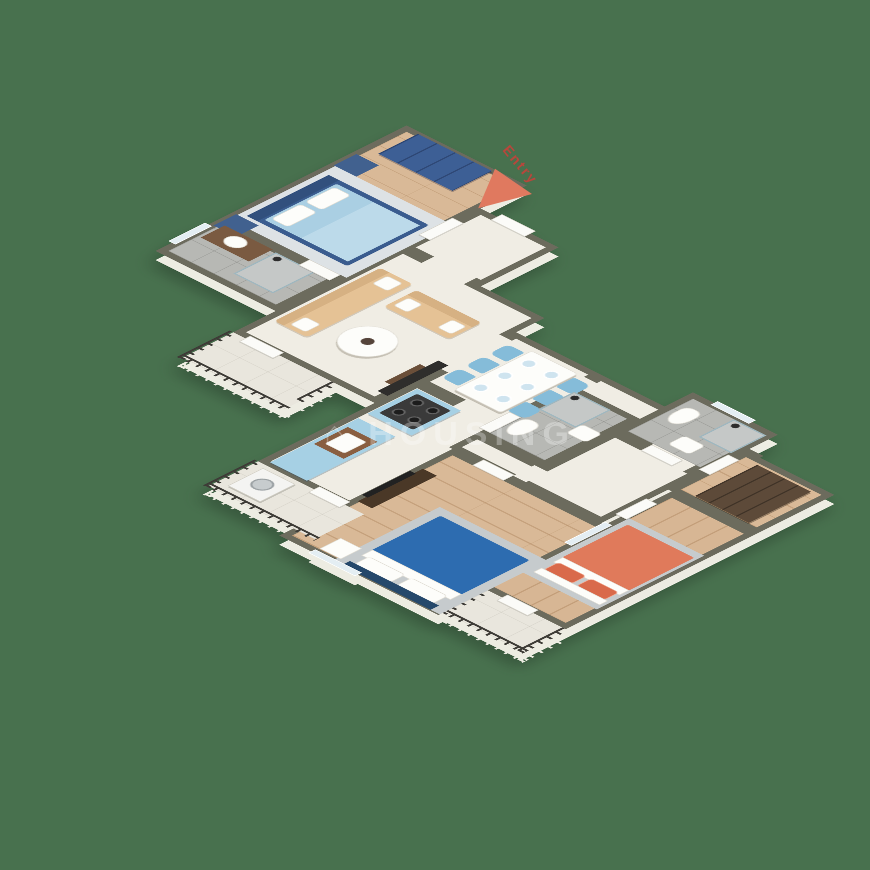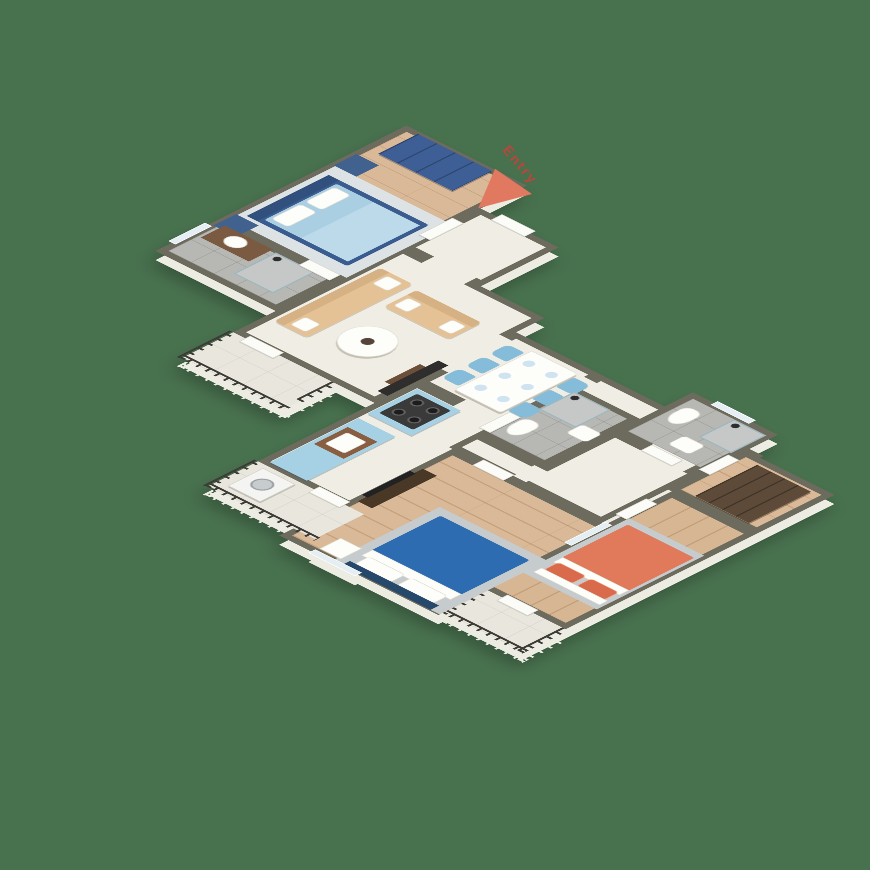--- a/index.html
+++ b/index.html
@@ -197,14 +197,18 @@
     <div class="f door" style="left:862px;top:378px;width:16px;height:44px;"></div>
     <div class="f door" style="left:858px;top:258px;width:16px;height:42px;"></div>
     <div class="f door" style="left:900px;top:612px;width:44px;height:16px;"></div>
   </div>
 
   <div id="entry-arrow">
     <div id="entry-tri"></div>
     <div id="entry-label">Entry</div>
   </div>
 
+  <div id="watermark">
+    <span>⌂</span>
+    <span>HOUSING</span>
+  </div>
 
 </div>
 
 </body></html>

